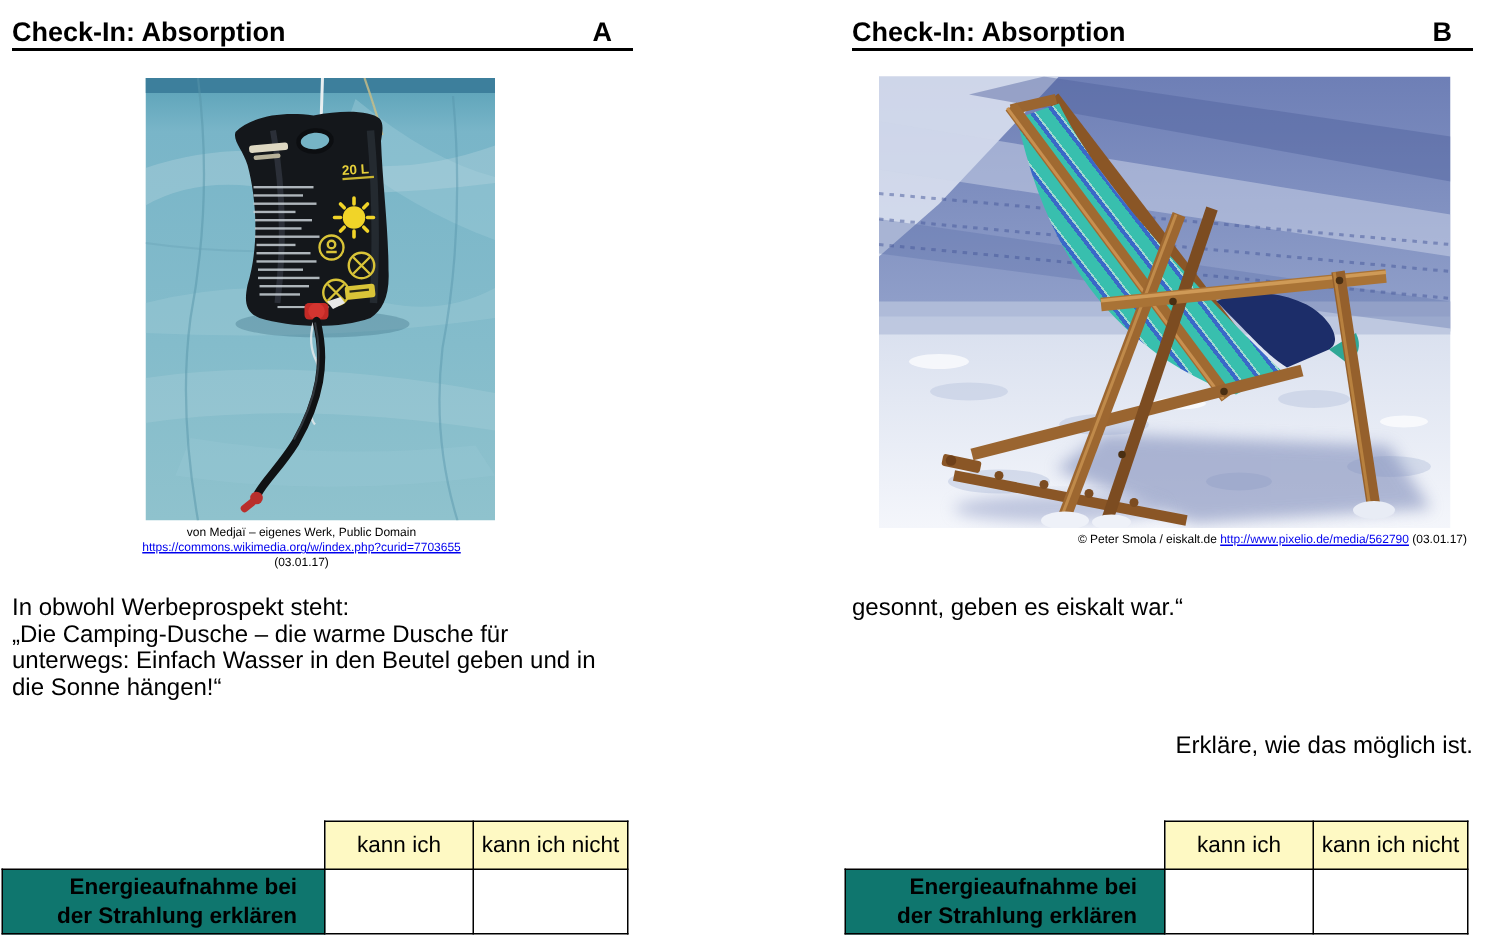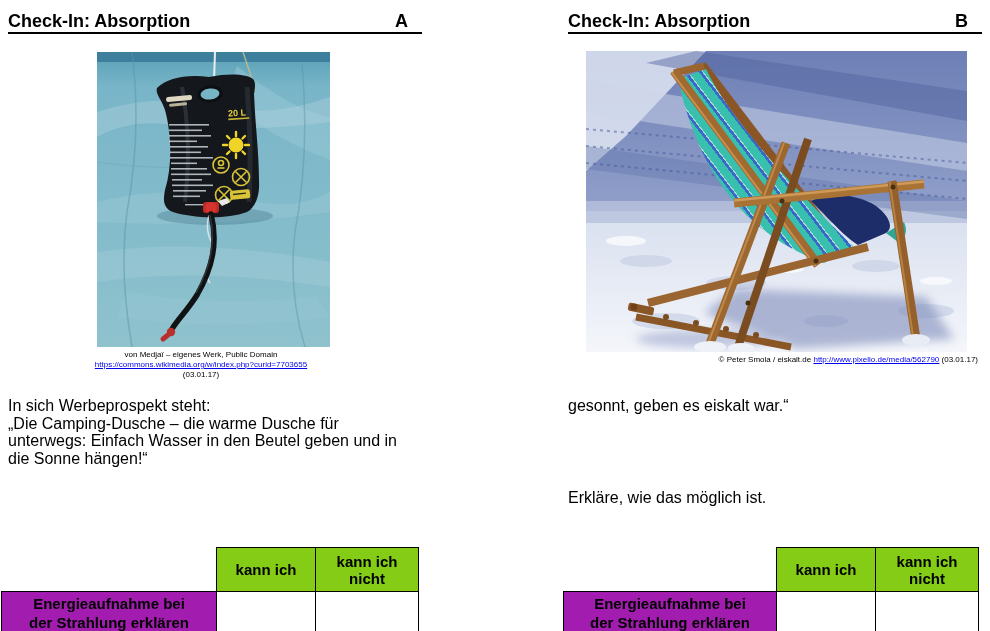--- a/index.html
+++ b/index.html
@@ -19,25 +19,25 @@
     position:absolute; font-size:8px; line-height:10px; overflow-wrap:anywhere;
   }
   .cap-link { color:#0000EE; text-decoration:underline; }
   .bodytext { position:absolute; width:414px; font-size:16px; line-height:17.5px; }
   .bodytext .line { white-space:nowrap; }
   .task { position:absolute; width:414px; font-size:16px; line-height:17.5px; white-space:nowrap; }
   table.check { position:absolute; border-collapse:collapse; table-layout:fixed; }
   table.check th, table.check td { border:1.5px solid #000; font-size:15px; }
   table.check td.blank { border:none; background:transparent; }
   table.check th.colhead {
-    background:#84cc16; font-weight:bold; text-align:center; vertical-align:middle;
-    height:44px; line-height:17px; padding:0 2px;
+    background:#fef9c3; font-weight:normal; text-align:center; vertical-align:middle;
+    height:32px; line-height:17px; padding:0 2px;
   }
   table.check th.rowlabel {
-    background:#a21caf; font-weight:bold; text-align:center; vertical-align:middle;
+    background:#0f766e; font-weight:bold; text-align:right; vertical-align:middle;
     height:43px; line-height:19px; padding:1px 18px;
   }
   table.check td.cell { background:#ffffff; height:43px; }
 </style>
 </head>
 <body>
 
 <div id="page">
 
   <div class="hdr" style="left:8px;">
@@ -129,21 +129,21 @@
       <circle cx="74" cy="280" r="4.2" fill="#b92f2c"></circle>
       <path d="M71,283 l-5,4" stroke="#b92f2c" stroke-width="5" stroke-linecap="round"></path>
     </g>
   </svg>
 
   <div class="cap" style="left:92px; top:350px; width:218px; text-align:center;">
     <span>von Medjaï – eigenes Werk, Public Domain </span><span class="cap-link">https://commons.wikimedia.org/w/index.php?curid=7703655</span><span> (03.01.17)</span>
   </div>
 
   <div class="bodytext" style="left:8px; top:397px;">
-    <div class="line">In sich Werbeprospekt steht:</div>
+    <div class="line">In obwohl Werbeprospekt steht:</div>
     <div class="line">„Die Camping-Dusche – die warme Dusche für</div>
     <div class="line">unterwegs: Einfach Wasser in den Beutel geben und in</div>
     <div class="line">die Sonne hängen!“</div>
   </div>
 
   <table class="check" style="left:1px; top:547px;">
     <colgroup>
         <col style="width:215px">
         <col style="width:99px">
         <col style="width:103px">
@@ -259,21 +259,21 @@
     </g>
   </svg>
 
   <div class="cap" style="left:586px; top:355px; width:392px; text-align:right;">
     <span>© Peter Smola / eiskalt.de </span><span class="cap-link">http://www.pixelio.de/media/562790</span><span> (03.01.17)</span>
   </div>
 
   <div class="bodytext" style="left:568px; top:397px;">
     <div class="line">gesonnt, geben es eiskalt war.“</div>
   </div>
-  <div class="task" style="left:568px; top:489px;">Erkläre, wie das möglich ist.</div>
+  <div class="task" style="left:568px; top:489px;text-align:right;">Erkläre, wie das möglich ist.</div>
 
   <table class="check" style="left:563px; top:547px;">
     <colgroup>
         <col style="width:213px">
         <col style="width:99px">
         <col style="width:103px">
       </colgroup>
     <tbody>
         <tr>
       <td class="blank"></td>

